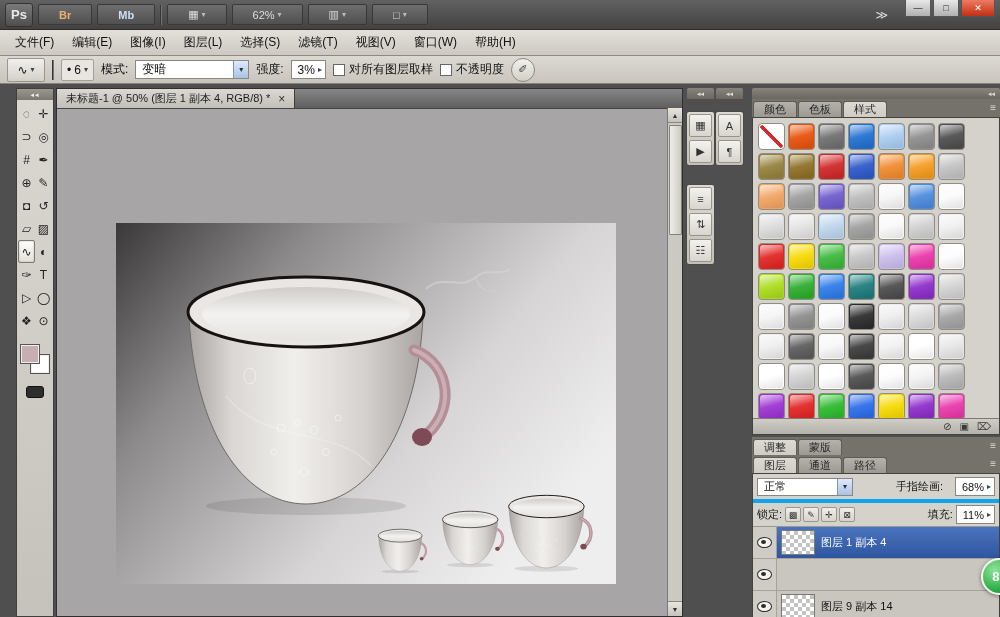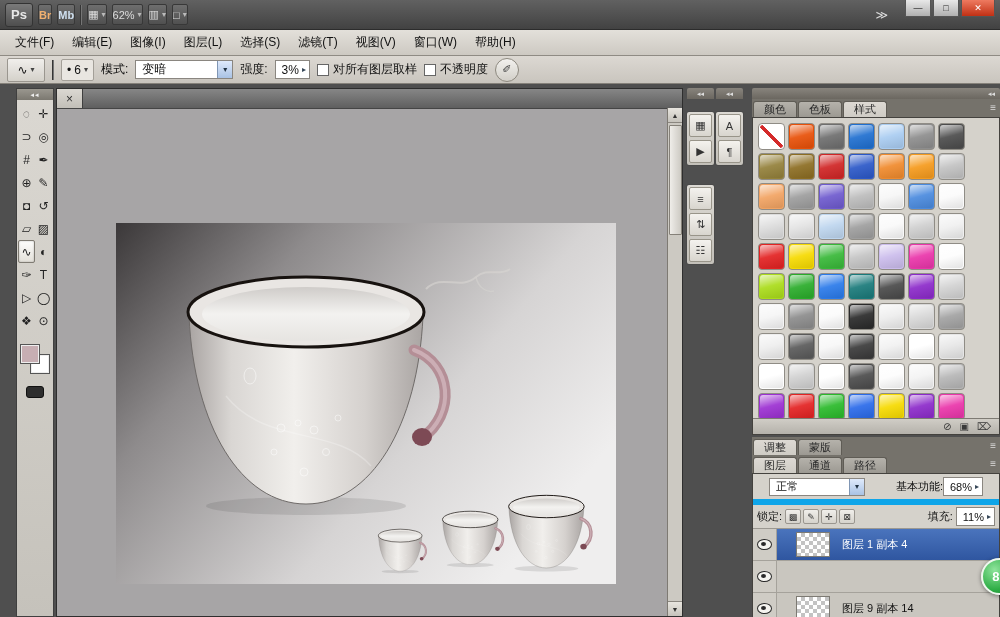--- a/index.html
+++ b/index.html
@@ -8,21 +8,21 @@
     background:#4f4f4f;font-family:"Liberation Sans","DejaVu Sans",sans-serif;
     font-size:12px;color:#111;
   }
   
   .appbar{position:absolute;top:0;left:0;right:0;height:30px;
     background:linear-gradient(#616161,#424242);border-bottom:1px solid #2c2c2c;
     display:flex;align-items:center;gap:5px;padding:0 5px;box-sizing:border-box;}
   .logo{width:26px;height:22px;border-radius:3px;background:linear-gradient(#7a7a7a,#4e4e4e);
     border:1px solid #333;color:#e8e8e8;font-weight:bold;font-size:13px;
     display:flex;align-items:center;justify-content:center;}
-  .abtn{height:19px;padding:0 0;border-radius:2px;border:1px solid #383838;
+  .abtn{height:19px;padding:0 20px;border-radius:2px;border:1px solid #383838;
     background:linear-gradient(#6e6e6e,#505050);color:#ddd;display:flex;align-items:center;gap:3px;font-size:11px;}
   .abtn .arr{font-size:8px;color:#bbb;}
   .abtn.br{color:#f0b070;font-weight:bold;}
   .abtn.mb{color:#cfe0f0;font-weight:bold;}
   .vsep{width:1px;height:20px;background:#353535;border-right:1px solid #757575;}
   .spacer{flex:1;}
   .workspaces{display:flex;gap:2px;}
   .ws{height:19px;padding:0 9px;display:flex;align-items:center;color:#ddd;border-radius:3px;}
   .ws.active{background:linear-gradient(#e8742a,#9e3c06);border:1px solid #2a2a2a;color:#fff;}
   .ws.more{padding:0 4px;}
@@ -118,33 +118,33 @@
   .swatch::after{content:"";position:absolute;inset:1px;border-radius:3px;
     background:linear-gradient(165deg,rgba(255,255,255,.75),rgba(255,255,255,.08) 48%,rgba(0,0,0,.10));}
   .swatch.none{background:#fff;}
   .swatch.none::after{background:linear-gradient(to top right,transparent 45%,#d42a2a 45%,#d42a2a 55%,transparent 55%);}
   .panelfoot{position:absolute;left:0;right:0;bottom:0;height:15px;
     background:linear-gradient(#d0cdc6,#b5b2ab);border-top:1px solid #7e7b74;
     display:flex;align-items:center;justify-content:flex-end;gap:8px;padding:0 8px;}
   .footbtn{font-size:10px;color:#3a3a3a;line-height:1;}
   .adjustbar{margin-top:2px;}
   .layersblock{background:#d5d2cb;border:1px solid #44423e;box-sizing:border-box;}
-  .blendrow{height:25px;display:flex;align-items:center;gap:0;padding:0 16px;border-bottom:6px solid #0ea5e9;}
+  .blendrow{height:25px;display:flex;align-items:center;gap:12px;padding:0 4px;border-bottom:4px solid #0ea5e9;}
   .blend-select{width:96px;height:18px;}
   .sm{font-size:11px;}
   .push{margin-left:auto;}
   .lockrow{height:23px;display:flex;align-items:center;gap:3px;padding:0 4px;border-bottom:1px solid #9b9891;}
   .lockbtn{width:16px;height:15px;border:1px solid #9a968f;background:linear-gradient(#f0eeea,#d6d3cc);
     display:flex;align-items:center;justify-content:center;font-size:9px;color:#333;border-radius:2px;box-sizing:border-box;}
   .layerrow{height:31px;display:flex;border-bottom:1px solid #a5a29b;background:#c9c6bf;}
   .eyecell{width:23px;border-right:1px solid #a5a29b;display:flex;align-items:center;justify-content:center;
     background:#cfccc5;}
   .eye{width:13px;height:9px;border:1px solid #2a2a2a;border-radius:50%;background:#f5f4f0;position:relative;}
   .eye::after{content:"";position:absolute;left:3px;top:1.5px;width:5px;height:4px;border-radius:50%;background:#2a2a2a;}
-  .layermain{flex:1;display:flex;align-items:center;gap:12px;padding:0 19px;}
+  .layermain{flex:1;display:flex;align-items:center;gap:6px;padding:0 4px;}
   .layerrow.selected .layermain{background:linear-gradient(#4a74bd,#2f56a0);color:#fff;}
   .thumb{width:34px;height:25px;border:1px solid #7d7a73;background-color:#fff;
     background-image:linear-gradient(45deg,#c3c3c3 25%,transparent 25%,transparent 75%,#c3c3c3 75%),
       linear-gradient(45deg,#c3c3c3 25%,transparent 25%,transparent 75%,#c3c3c3 75%);
     background-size:8px 8px;background-position:0 0,4px 4px;box-sizing:border-box;}
   .layername{font-size:11px;}
   .badge{position:absolute;left:981px;top:558px;width:37px;height:37px;border-radius:50%;
     background:radial-gradient(circle at 35% 30%,#8fe49c,#2fae46 62%,#167c2c);
     border:2px solid #eef7ee;box-sizing:border-box;display:flex;align-items:center;justify-content:center;
     color:#fff;font-weight:bold;font-size:13px;box-shadow:0 1px 4px rgba(0,0,0,.45);}
@@ -199,21 +199,21 @@
     <span>∿</span>
     <span class="arr">▾</span>
   </div>
   <div class="vsep"></div>
   <div class="brushpick">
     <span>•</span>
     <span>6</span>
     <span class="arr">▾</span>
   </div>
   <span class="lbl">模式:</span>
-  <div class="dd" style="width:98px">
+  <div class="dd" style="width:114px">
     <span class="txt">变暗</span>
     <span class="ddbtn">▾</span>
   </div>
   <span class="lbl">强度:</span>
   <div class="valbox">
     <span>3%</span>
     <span class="arr">▸</span>
   </div>
   <div class="cbgroup">
     <span class="cb"></span>
@@ -255,20 +255,21 @@
   <div class="colorwell">
     <div class="bg-swatch" style="background: rgb(255, 255, 255);"></div>
     <div class="fg-swatch" style="background: rgb(199, 174, 179);"></div>
   </div>
   <div class="qmask"></div>
 </div>
 
 <div class="docwin">
   <div class="doctabbar">
     <div class="doctab">
+      <span>未标题-1 @ 50% (图层 1 副本 4, RGB/8) *</span>
       <span class="tabclose">×</span>
     </div>
   </div>
   <div class="canvas">
     <div class="artwork">
       <svg width="500" height="361" viewBox="0 0 500 361">
         <defs>
           <linearGradient id="bgGrad" x1="0" y1="0" x2="1" y2="0.6">
             <stop offset="0" stop-color="#3b3839"></stop>
             <stop offset="0.3" stop-color="#8e8b8c"></stop>
@@ -446,21 +447,21 @@
       <div class="tab">路径</div>
     <span class="pmenu">≡</span>
   </div>
 
   <div class="layersblock">
     <div class="blendrow">
       <div class="dd blend-select">
         <span class="txt sm">正常</span>
         <span class="ddbtn">▾</span>
       </div>
-      <span class="sm push">基本功能:</span>
+      <span class="sm push">手指绘画:</span>
       <div class="valbox sm">
         <span>68%</span>
         <span class="arr">▸</span>
       </div>
     </div>
     <div class="lockrow">
       <span class="sm">锁定:</span>
       <span style="display:flex;gap:2px">
         <span class="lockbtn">▩</span>
           <span class="lockbtn">✎</span>

